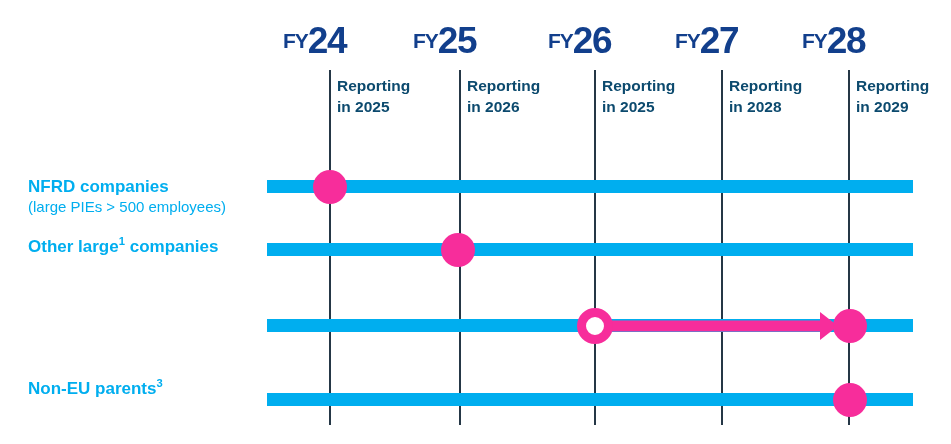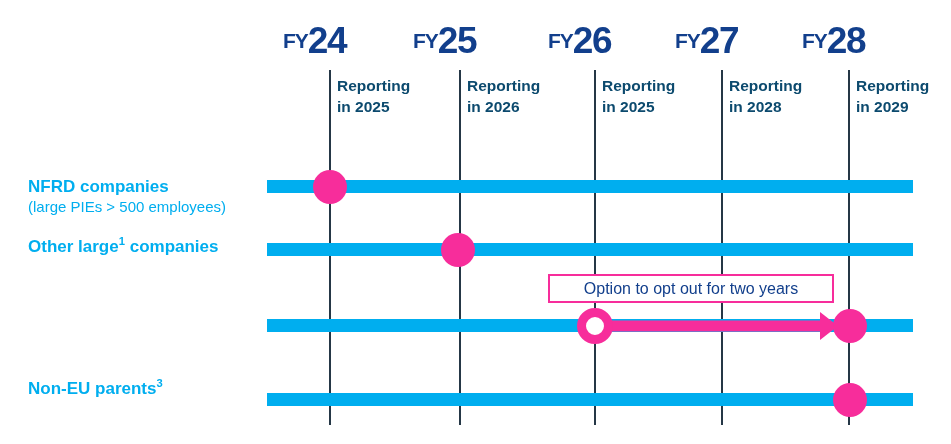--- a/index.html
+++ b/index.html
@@ -209,17 +209,14 @@
     </svg>
 
   <div id="markers">
       <div class="marker filled" style="left: 330px; top: 187px;"></div>
       <div class="marker filled" style="left: 458px; top: 250px;"></div>
       <div class="marker hollow" style="left: 595px; top: 326px;"></div>
       <div class="marker filled" style="left: 850px; top: 326px;"></div>
       <div class="marker filled" style="left: 850px; top: 400px;"></div>
     </div>
 
-  <div class="callout" id="callout-box" style="left: 548px; top: 274px; width: 286px; height: 29px;">
-    <span>Option to opt out for two years</span>
-  </div>
 
 </div>
 
 </body></html>

